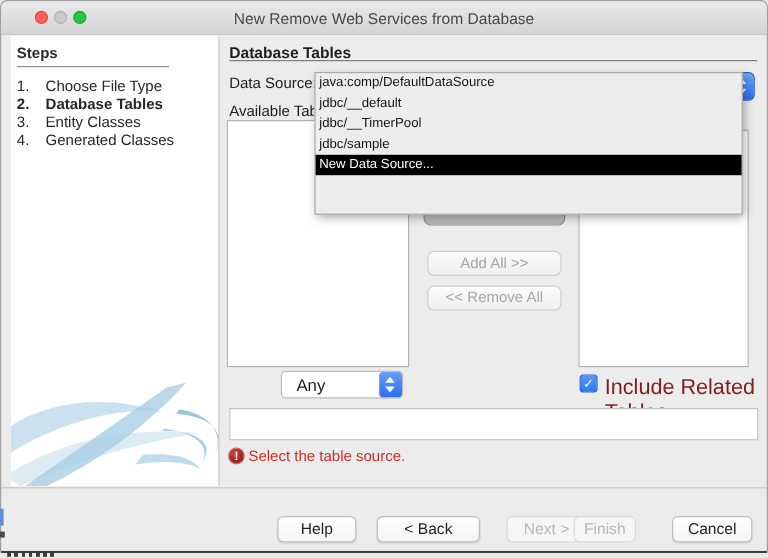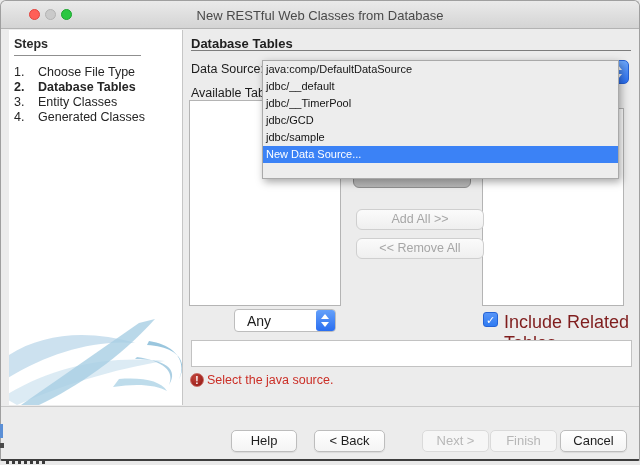--- a/index.html
+++ b/index.html
@@ -44,21 +44,21 @@
   .cap-chev{left:8px;width:0;height:0;border-left:4px solid transparent;border-right:4px solid transparent;}
   .chev-up{top:4px;border-bottom:5px solid #fff;}
   .chev-down{bottom:4px;border-top:5px solid #fff;}
 
   
   .listbox{background:#fff;border:1px solid #b4b4b4;}
   .list-left{left:188px;top:99px;width:152px;height:206px;}
   .list-right{left:481px;top:107px;width:142px;height:198px;}
 
   
-  .btn-transfer{width:128px;height:21px;border-radius:6px;font-size:12.5px;
+  .btn-transfer{width:112px;height:21px;border-radius:6px;font-size:12.5px;
                 background:linear-gradient(#fbfbfb,#efefef);border:1px solid #cfcfcf;
                 color:#a6a6a6;text-align:center;line-height:19px;}
   .btn-hidden-sliver{left:352px;top:166px;width:118px;height:21px;border-radius:6px;
                 background:linear-gradient(#d7d7d7,#b5b5b5);border:1px solid #8f8f8f;z-index:2;}
 
   
   .any-combo{left:233px;top:308px;width:102px;height:23px;background:#fff;
              border:1px solid #bdbdbd;border-radius:4px;display:flex;align-items:center;}
   .any-text{flex:1;font-size:14px;color:#1b1b1b;padding-left:12px;}
   .any-cap{position:relative;width:19px;height:21px;border-radius:3px;margin-right:0px;
@@ -79,21 +79,21 @@
             background:radial-gradient(circle at 35% 30%,#c2433a,#8e1410);
             border:1px solid #c96a63;color:#fff;font-size:10px;font-weight:700;
             text-align:center;line-height:13px;}
   .err-text{left:206px;top:372px;font-size:12.5px;color:#cb2e26;}
 
   
   .popup{left:261px;top:59px;width:357px;height:119px;background:#ededed;
          border:1px solid #a9a9a9;box-shadow:2px 3px 8px rgba(0,0,0,.35);z-index:10;}
   .popup-item{height:17px;line-height:17px;font-size:11px;color:#141414;
               padding-left:3px;white-space:nowrap;overflow:hidden;}
-  .popup-item.sel{background:#3b82f6;color:#fff;}
+  .popup-item.sel{background:#000000;color:#fff;}
 
   
   .sep{left:0;top:405px;width:640px;height:1px;background:#c9c9c9;}
   .fbtn{top:429px;height:22px;border-radius:5px;font-size:13px;text-align:center;
         line-height:20px;background:linear-gradient(#ffffff,#f4f4f4);
         border:1px solid #bdbdbd;color:#1f1f1f;box-shadow:0 1px 1px rgba(0,0,0,.08);}
   .fbtn.disabled{background:#f6f6f6;border:1px solid #dadada;color:#b7b7b7;box-shadow:none;}
 
   
   .dash-strip{left:6px;top:460px;width:40px;height:4px;
@@ -104,21 +104,21 @@
 </head>
 <body>
 
 <div class="screen">
   <div class="abs window">
 
     <div class="abs titlebar">
       <div class="abs tl red"></div>
       <div class="abs tl yellow"></div>
       <div class="abs tl green"></div>
-      <div class="abs win-title">New RESTful Web Classes from Database</div>
+      <div class="abs win-title">New Remove Web Services from Database</div>
     </div>
 
     <div class="abs steps-panel">
       <div class="abs steps-head">Steps</div>
       <div class="abs step-row" style="top:35px;">
         <span class="step-num">1.</span>
         <span>Choose File Type</span>
       </div>
       <div class="abs step-row current" style="top:50px;">
         <span class="step-num">2.</span>
@@ -167,35 +167,34 @@
         <span class="abs cap-chev chev-down" style="left:5px;"></span>
       </span>
     </div>
 
     <div class="abs checkbox">✓</div>
     <div class="abs check-label">Include Related Tables</div>
 
     <input class="abs textfield" type="text" value="" style="">
 
     <div class="abs err-icon">!</div>
-    <div class="abs err-text">Select the java source.</div>
+    <div class="abs err-text">Select the table source.</div>
 
     <div class="abs popup">
       <div class="popup-item">java:comp/DefaultDataSource</div>
       <div class="popup-item">jdbc/__default</div>
       <div class="popup-item">jdbc/__TimerPool</div>
-      <div class="popup-item">jdbc/GCD</div>
       <div class="popup-item">jdbc/sample</div>
       <div class="popup-item sel">New Data Source...</div>
     </div>
 
     <div class="abs sep"></div>
     <div class="abs fbtn" style="left:230px;width:66px;">Help</div>
-    <div class="abs fbtn" style="left:313px;width:71px;">&lt; Back</div>
+    <div class="abs fbtn" style="left:313px;width:86px;">&lt; Back</div>
     <div class="abs fbtn disabled" style="left:393px;width:67px;margin-left:28px;">Next &gt;</div>
-    <div class="abs fbtn disabled" style="left:489px;width:67px;">Finish</div>
+    <div class="abs fbtn disabled" style="left:477px;width:52px;">Finish</div>
     <div class="abs fbtn" style="left:559px;width:67px;">Cancel</div>
   </div>
 
   <div class="abs dash-strip"></div>
   <div class="abs blue-frag"></div>
   <div class="abs dark-frag"></div>
 </div>
 
 </body></html>

